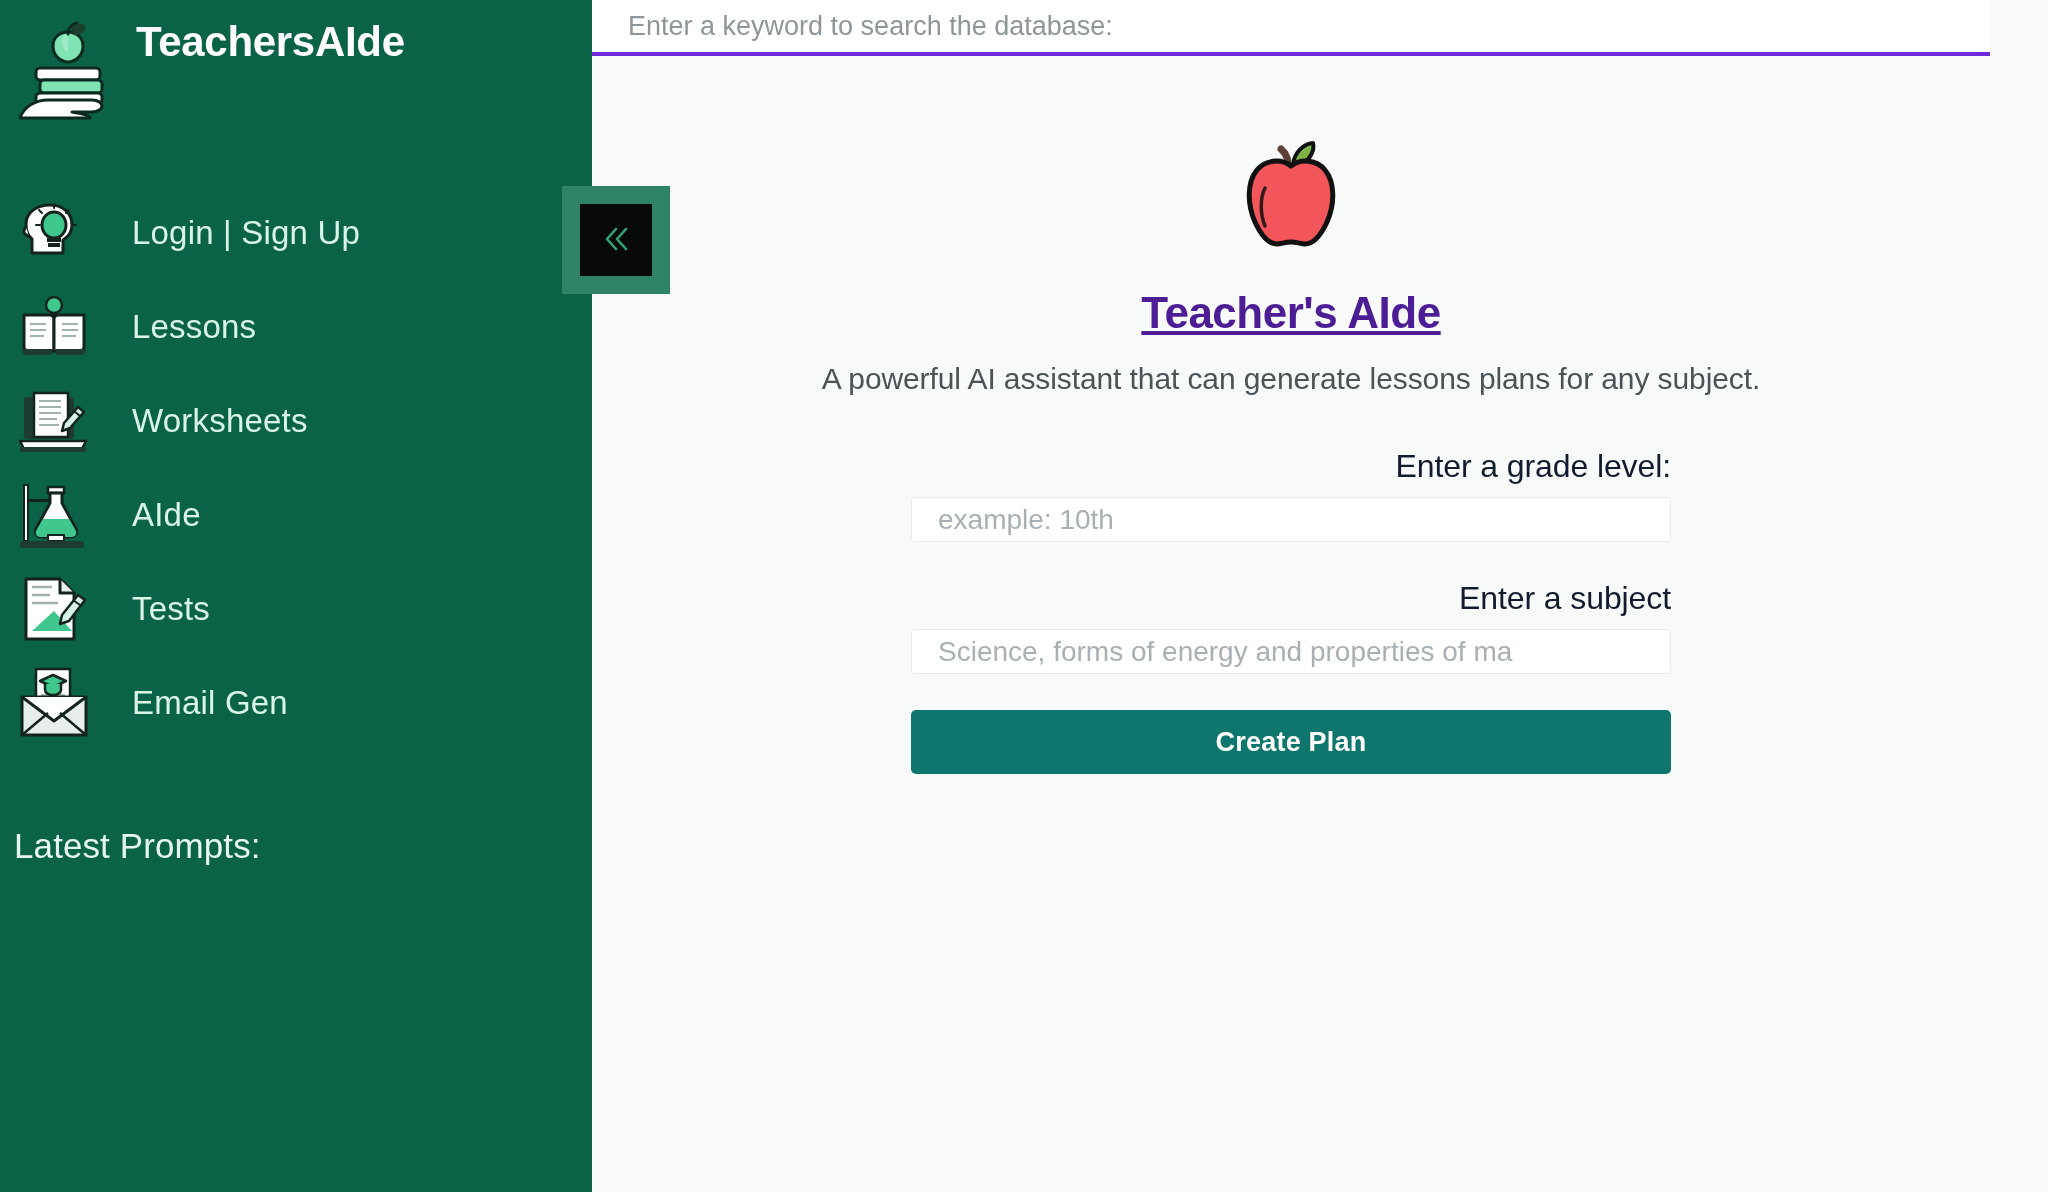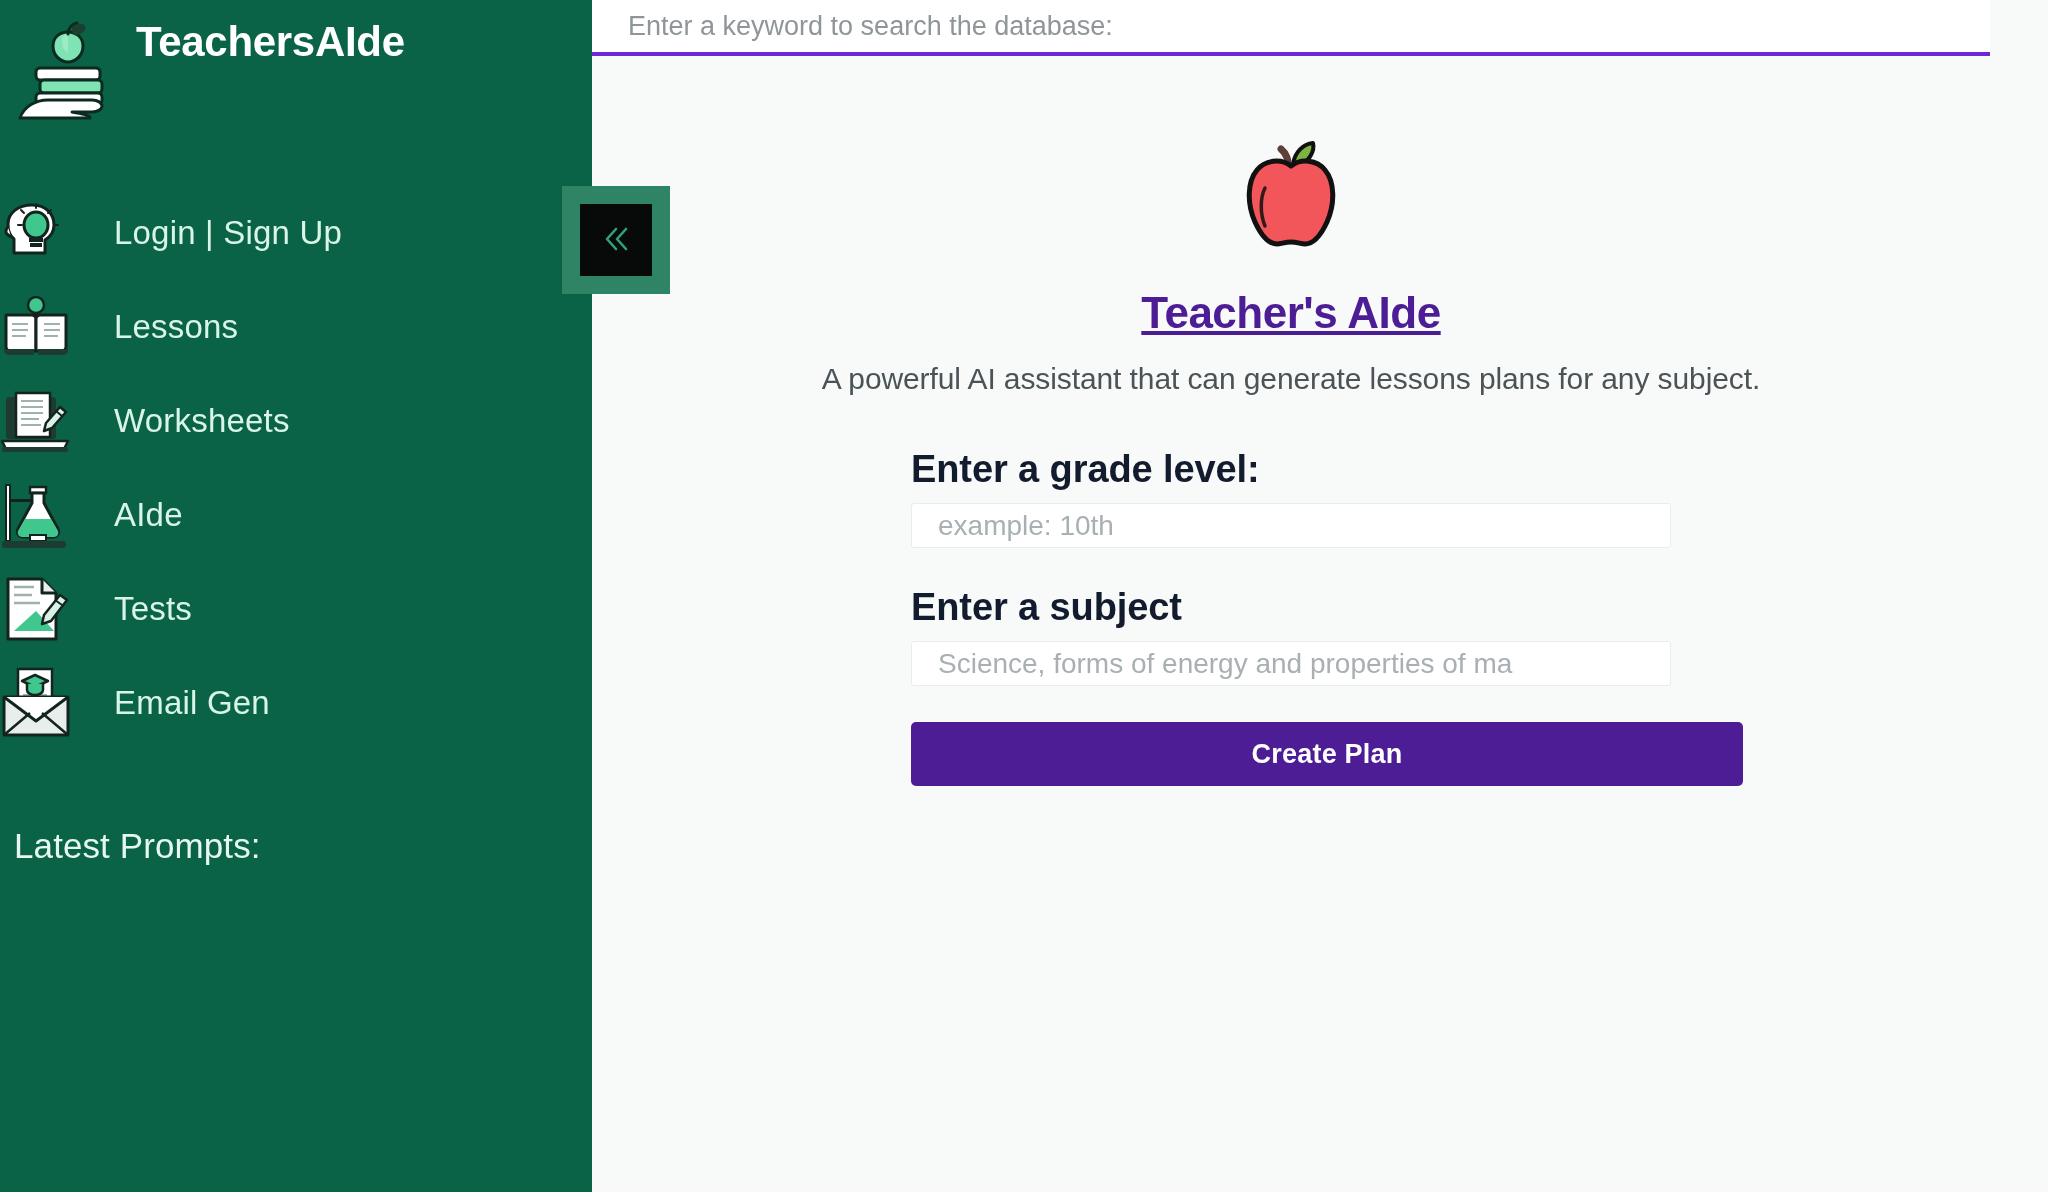--- a/index.html
+++ b/index.html
@@ -44,20 +44,21 @@
     font-size: 42px;
     font-weight: bold;
     color: #ffffff;
     letter-spacing: -0.3px;
     margin-left: 14px;
     white-space: nowrap;
   }
 
   .nav {
     margin-top: 60px;
+    padding-left: 18px;
   }
   .nav-item {
     display: flex;
     align-items: center;
     height: 94px;
     cursor: pointer;
   }
   .nav-ico {
     width: 72px;
     height: 72px;
@@ -169,47 +170,48 @@
     font-size: 30px;
     color: #4b5356;
     letter-spacing: -0.1px;
   }
 
   #form {
     width: 760px;
     margin-top: 52px;
   }
   .field-label {
-    font-size: 38px;
-    font-weight: bold;
+    font-size: 32px;
+    font-weight: normal;
     color: #131c2e;
     margin-bottom: 12px;
     letter-spacing: -0.1px;
+    text-align: right;
   }
   .field-input {
     width: 760px;
     height: 45px;
     background: #ffffff;
     border: 1px solid #e9ecec;
     border-radius: 3px;
     font-family: "Liberation Sans", sans-serif;
     font-size: 28px;
     color: #2d3436;
     padding: 0 26px;
     outline: none;
     display: block;
   }
   .field-input::placeholder { color: #a8b0b3; }
   .field-gap { height: 38px; }
 
   #create-plan {
-    width: 832px;
+    width: 760px;
     height: 64px;
     margin-top: 36px;
-    background: #4c1d95;
+    background: #0f766e;
     border: none;
     border-radius: 5px;
     color: #ffffff;
     font-family: "Liberation Sans", sans-serif;
     font-size: 27px;
     font-weight: bold;
     cursor: pointer;
     letter-spacing: 0.2px;
   }
 </style>

